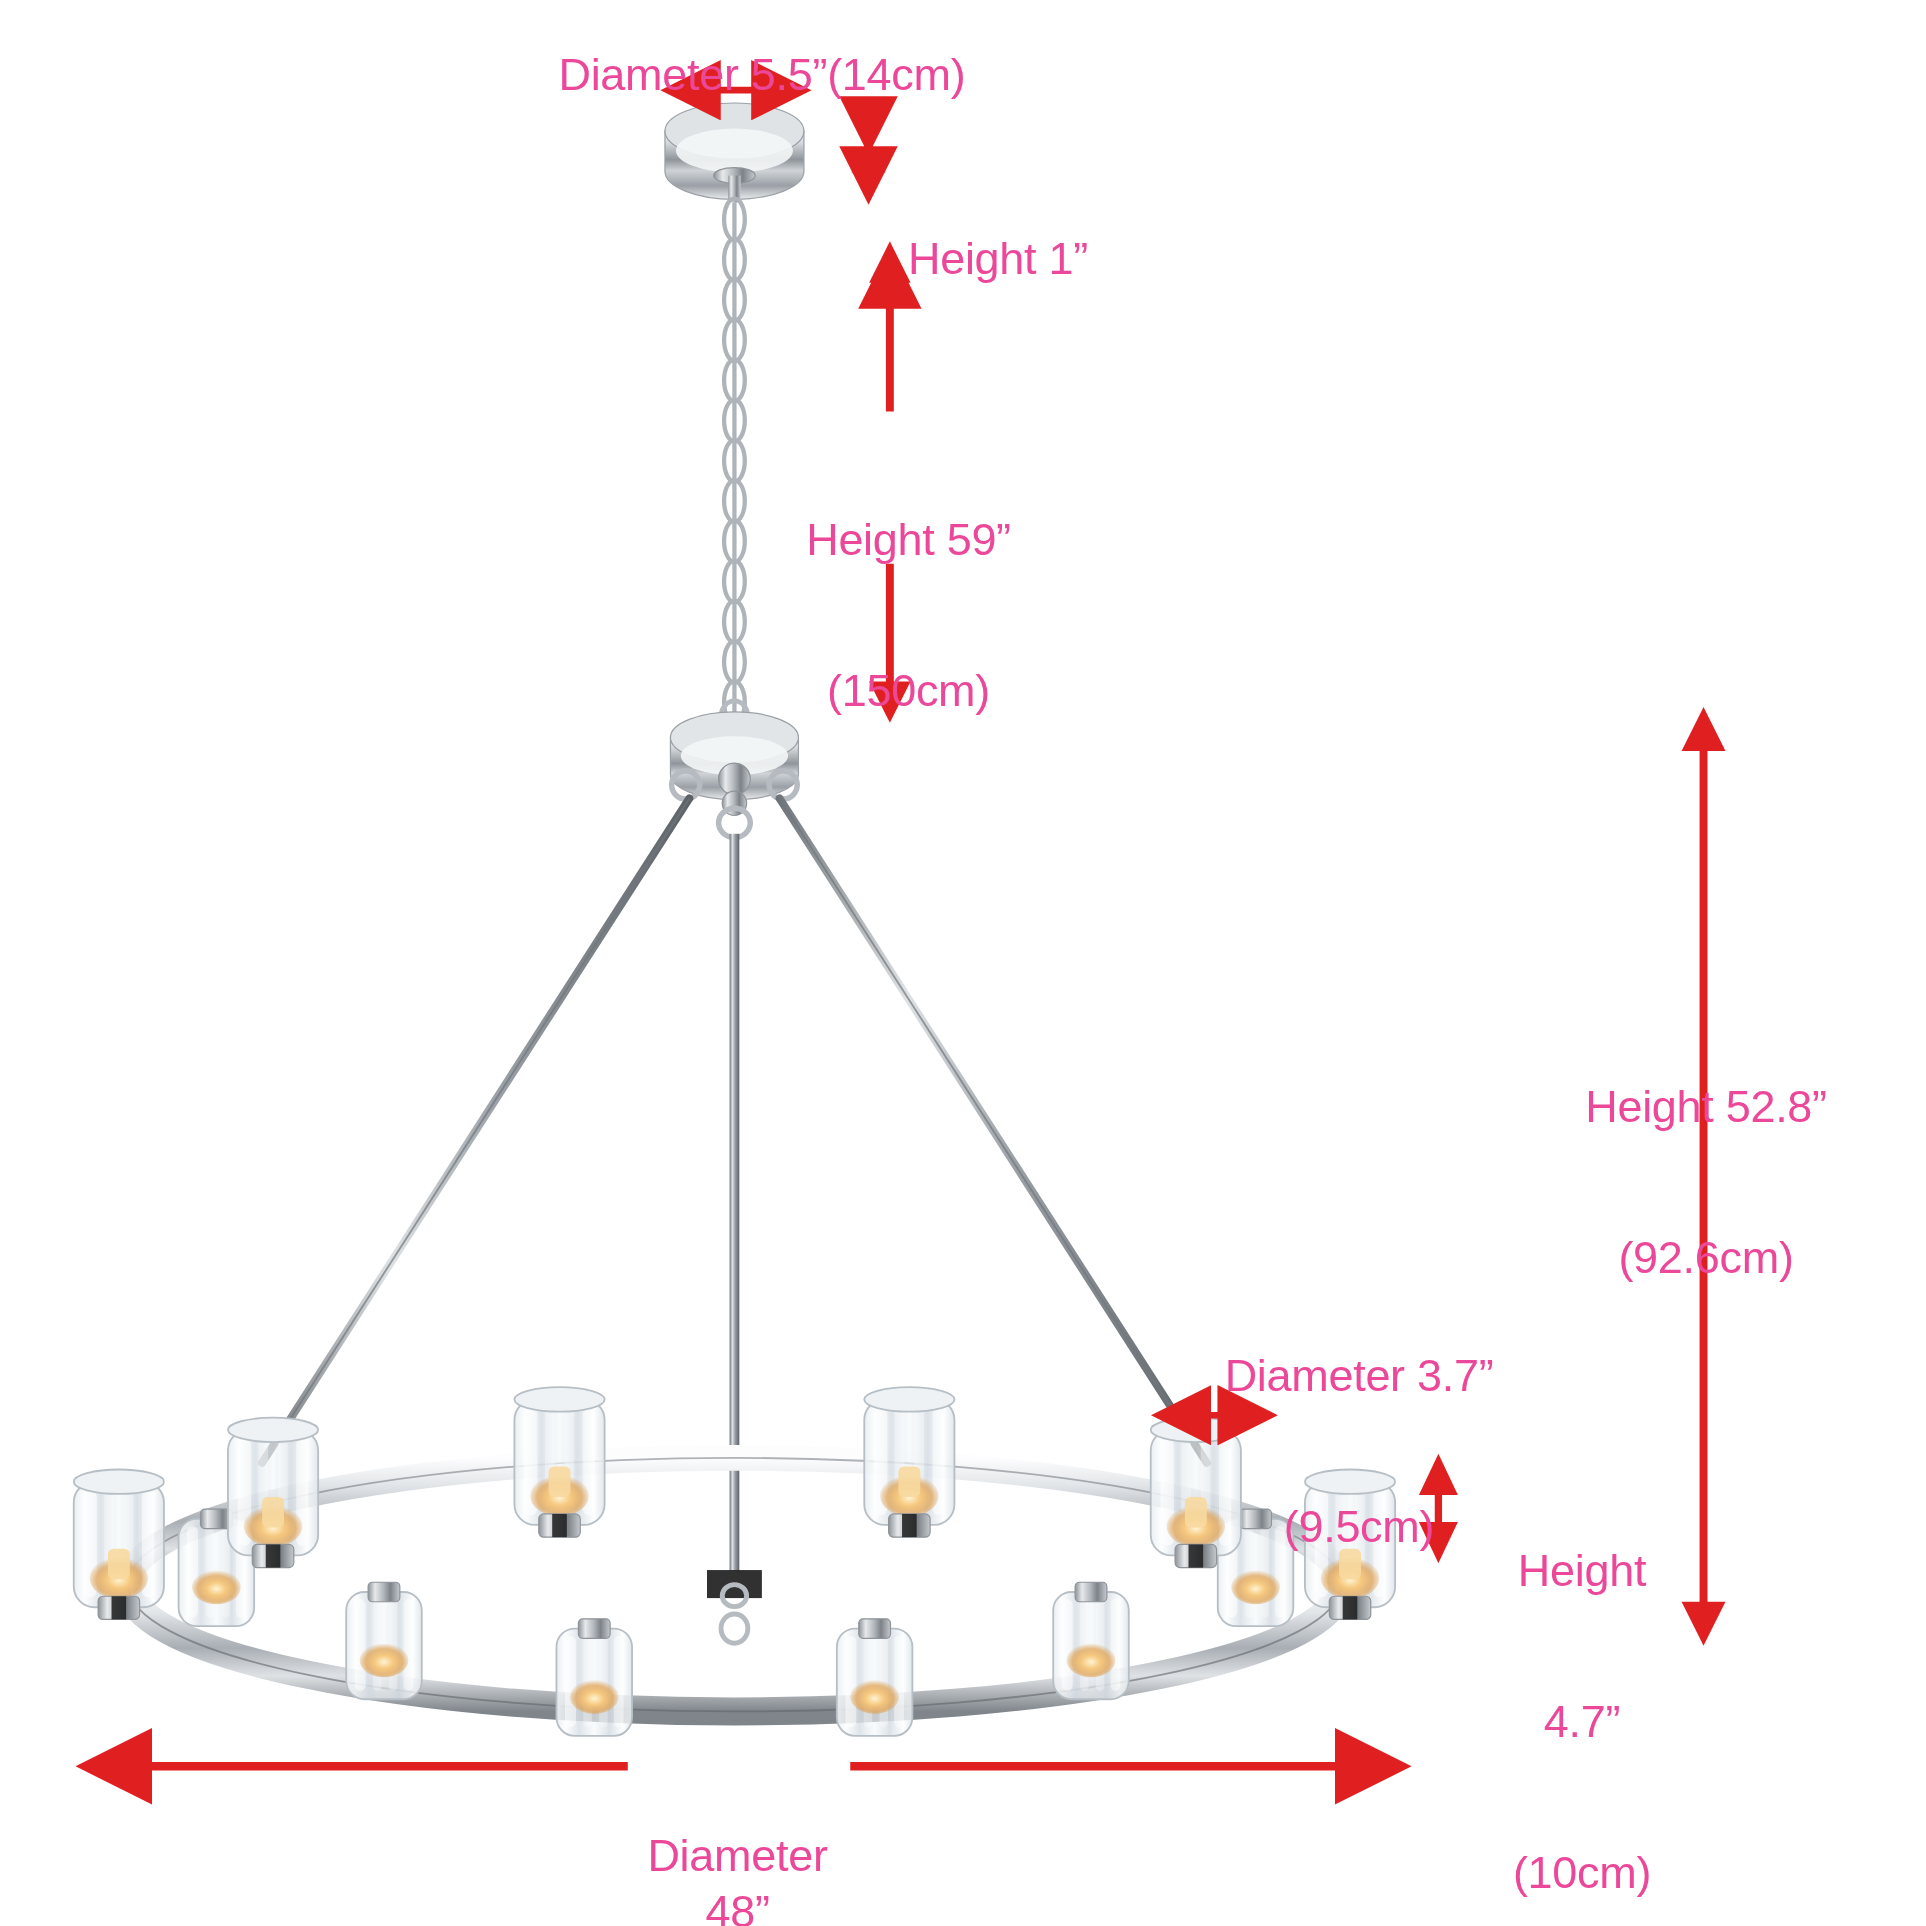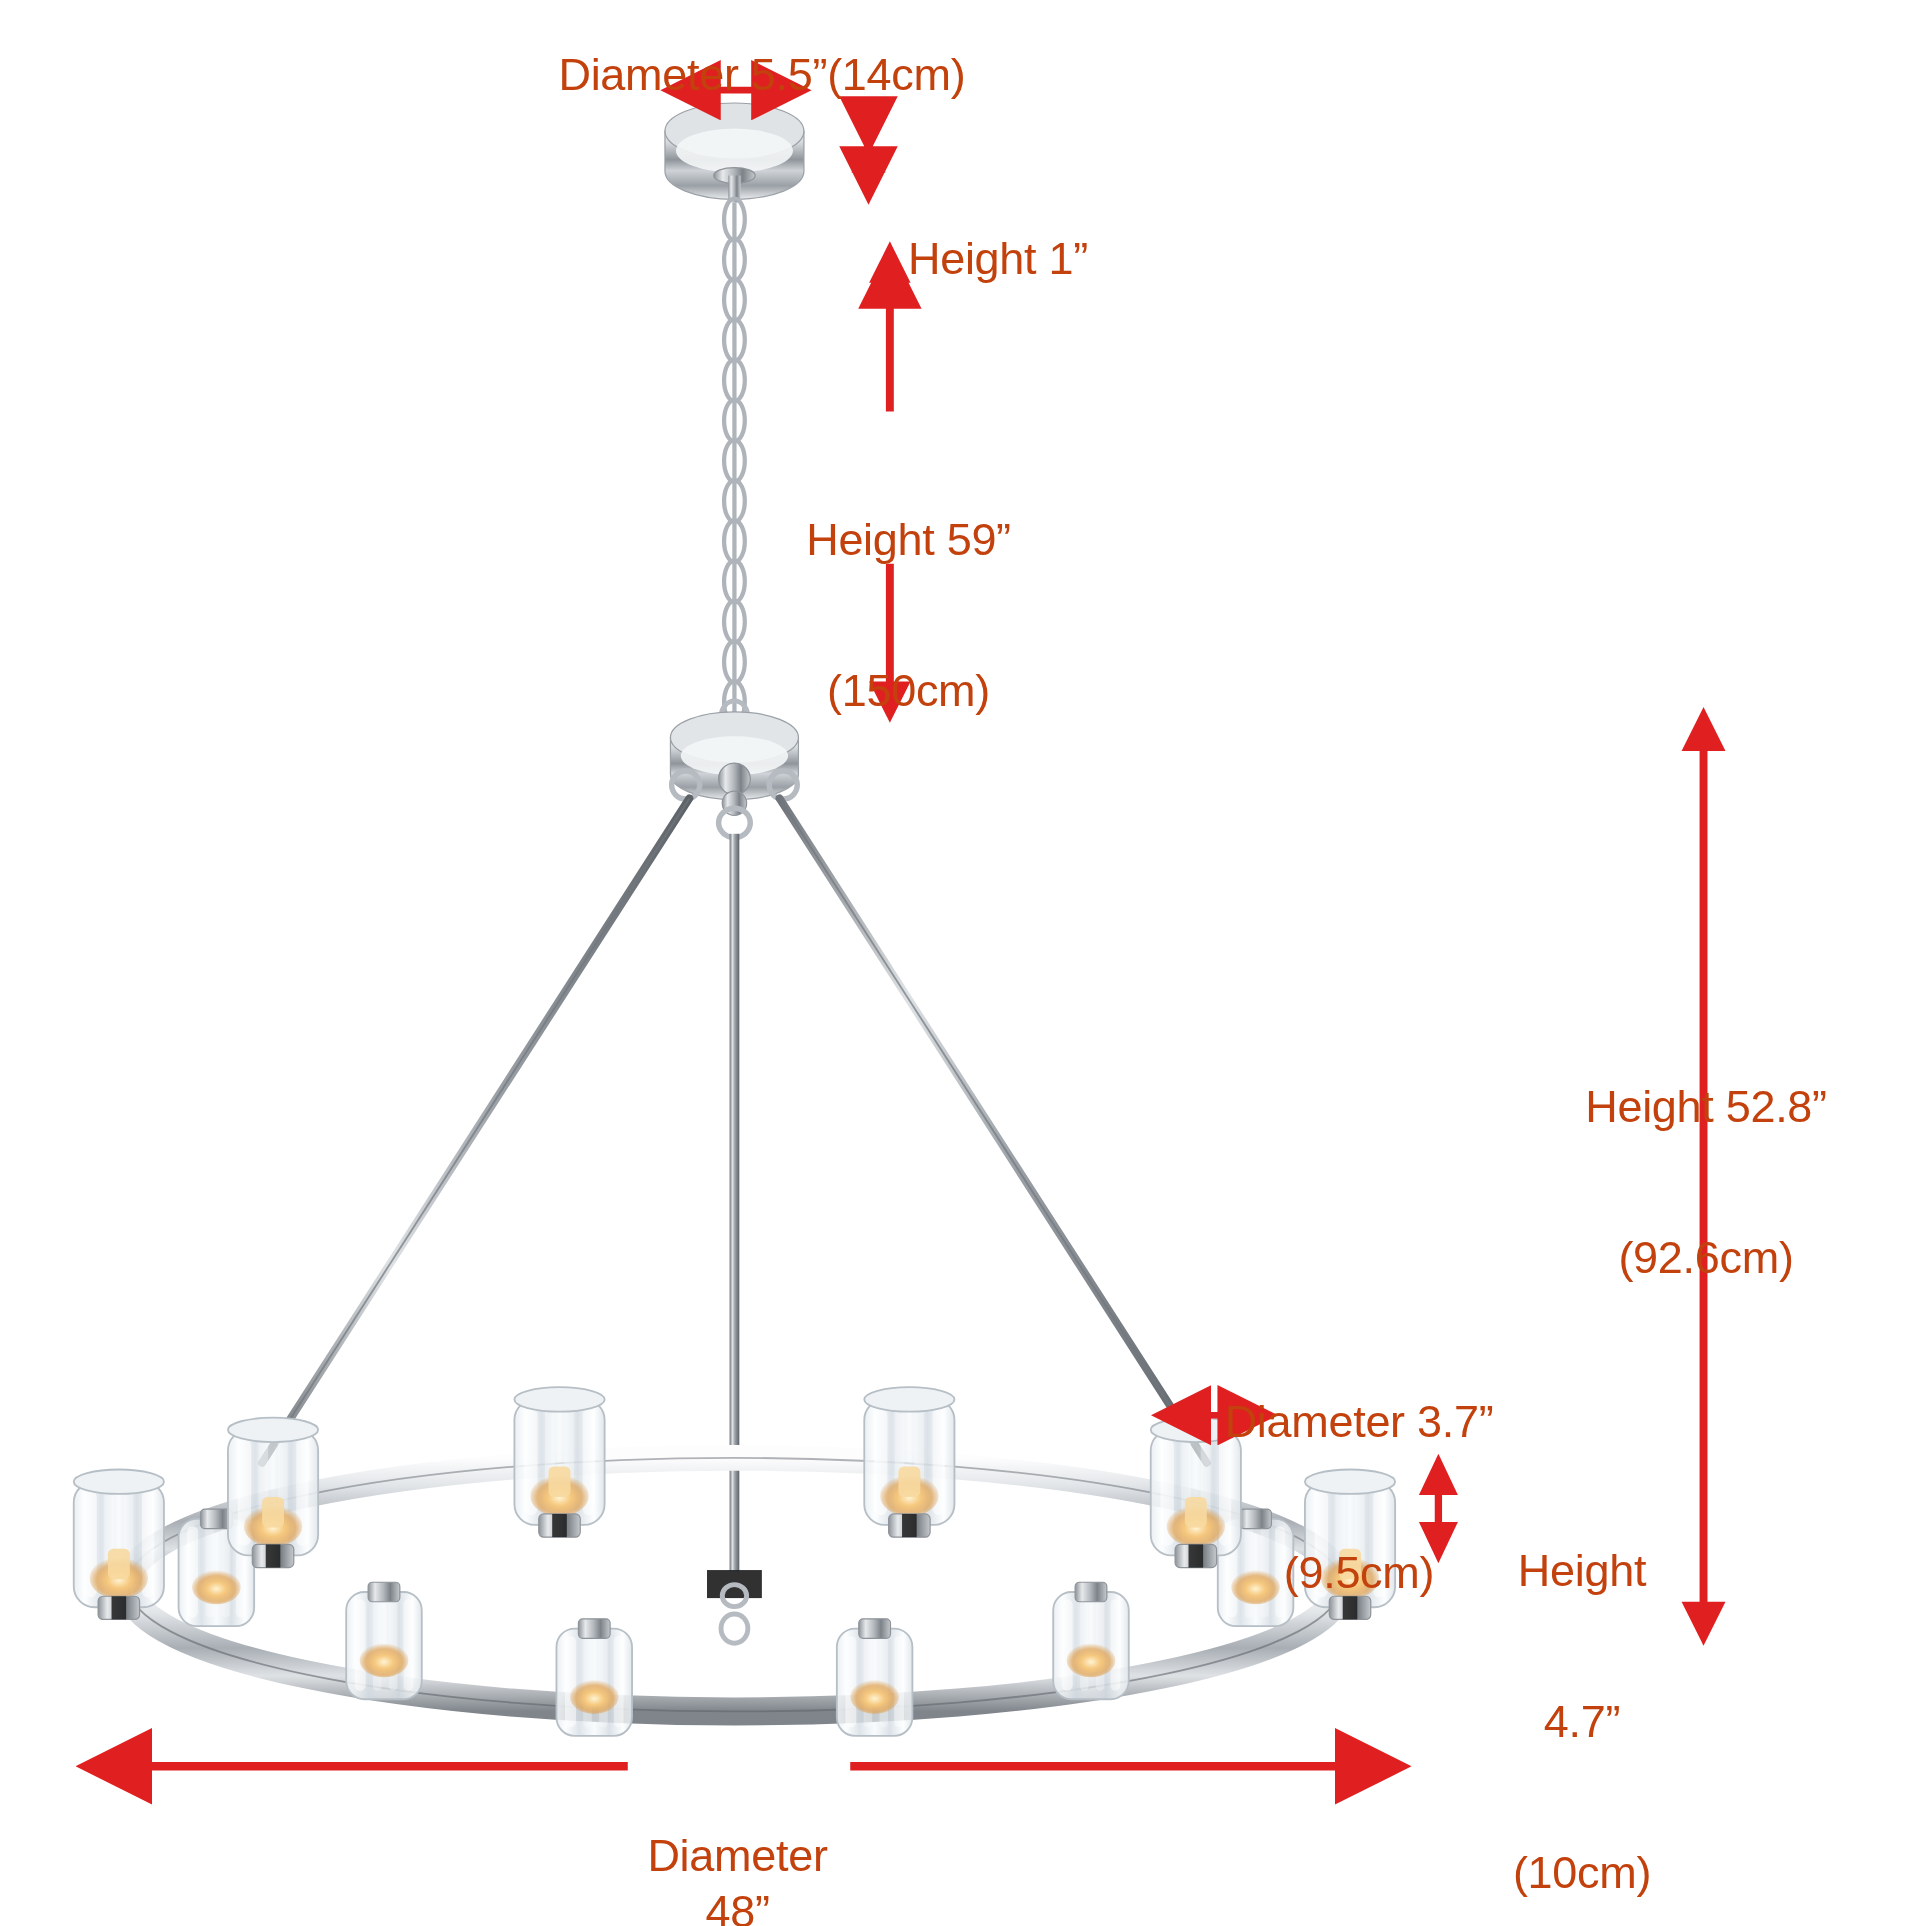--- a/index.html
+++ b/index.html
@@ -5,21 +5,21 @@
   html,body{margin:0;padding:0;background:#fff;}
   #root{
     position:relative;
     width:1926px;height:1926px;
     background:#ffffff;
     font-family:"Liberation Sans", sans-serif;
     overflow:hidden;
   }
   .lbl{
     position:absolute;
-    color:#c2410c;
+    color:#ec4899;
     font-size:45px;
     line-height:1.12;
     letter-spacing:-0.3px;
     white-space:pre;
     font-family:"Liberation Sans", sans-serif;
   }
   .lbl.c{text-align:center;}
   svg.layer{
     position:absolute;
     left:0;top:0;
@@ -238,21 +238,21 @@
   <div class="lbl c" style="left:750px;top:414px;width:317px;text-align:center;">
     <div>Height 59”</div>
     <div>(150cm)</div>
   </div>
 
   <div class="lbl c" style="left:1499px;top:981px;width:414px;">
     <div>Height 52.8”</div>
     <div>(92.6cm)</div>
   </div>
 
-  <div class="lbl c" style="left:1158px;top:1296px;width:402px;">
+  <div class="lbl c" style="left:1158px;top:1250px;width:402px;">
     <div>Diameter 3.7”</div>
     <div>(9.5cm)</div>
   </div>
 
   <div class="lbl c" style="left:1466px;top:1445px;width:232px;">
     <div>Height</div>
     <div>4.7”</div>
     <div>(10cm)</div>
   </div>
 

